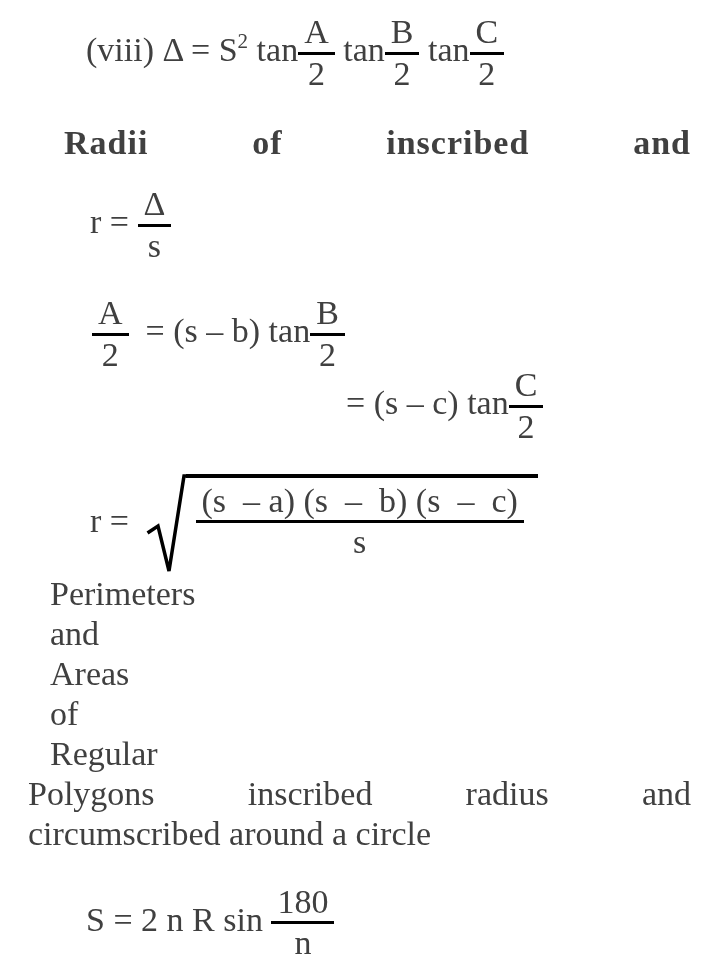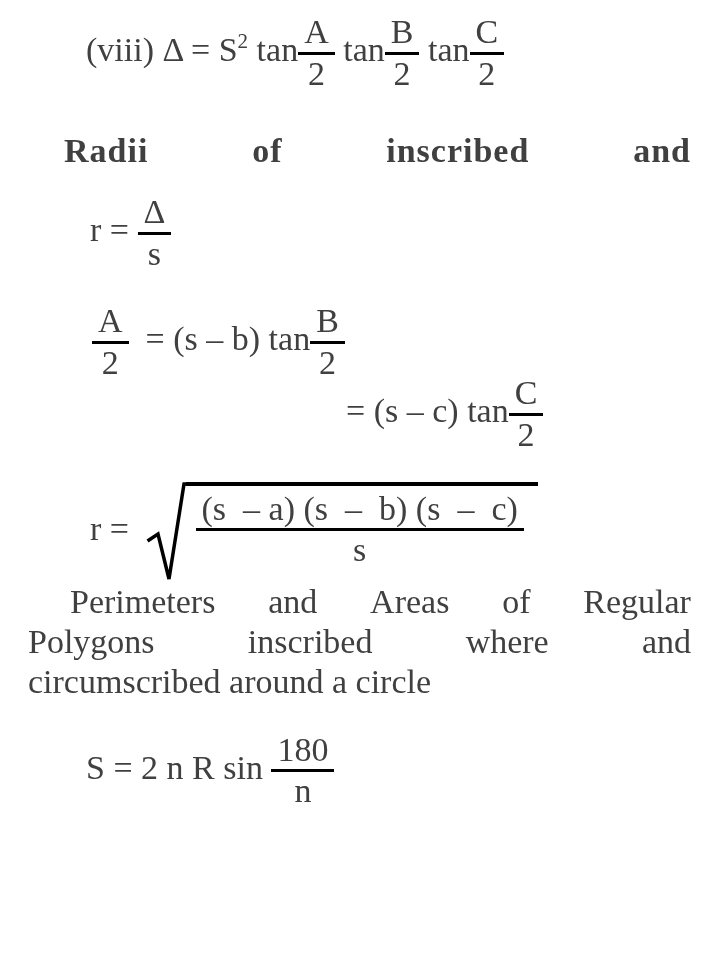--- a/index.html
+++ b/index.html
@@ -45,32 +45,32 @@
     margin-left: 8px;
   }
   .radical { display: flex; width: 42px; }
   .radical svg { width: 100%; height: 100%; }
   .sqrt-body {
     border-top: 4px solid #000;
     padding: 5px 14px 0 10px;
     margin-left: -2px;
   }
   
-  .heading { font-weight: bold; letter-spacing: 1px; margin-top: 40px; }
+  .heading { font-weight: bold; letter-spacing: 1px; margin-top: 32px; }
   .h-line1 {
     display: flex;
     justify-content: space-between;
     margin-left: 36px;
   }
   .h-line2 { margin-top: 7px; }
   
   .para { line-height: 40px; }
   .p-where { margin: 18px 0 0 38px; }
   .p-just { display: flex; justify-content: space-between; }
-  .p-perim { margin-left: 42px; }
+  .p-perim { margin-left: 22px; flex-direction: column; }
   .p-left { }
 </style>
 </head>
 <body>
 
 <div class="page">
 
   <div class="frow f8">
     <span class="t">(viii)</span><span class="t"> Δ = S</span><sup class="exp">2</sup><span class="t"> tan</span><span class="frac">
         <span class="num">A</span>
@@ -137,21 +137,21 @@
     <span>Perimeters</span>
     <span>and</span>
     <span>Areas</span>
     <span>of</span>
     <span>Regular</span>
   </div>
 
   <div class="para p-just">
     <span>Polygons</span>
     <span>inscribed</span>
-    <span>where</span>
+    <span>radius</span>
     <span>and</span>
   </div>
 
   <div class="para p-left">circumscribed around a circle</div>
 
   <div class="frow fs">
     <span class="t">S = 2 n R sin </span><span class="frac">
         <span class="num">180</span>
         <span class="den">n</span>
       </span>

